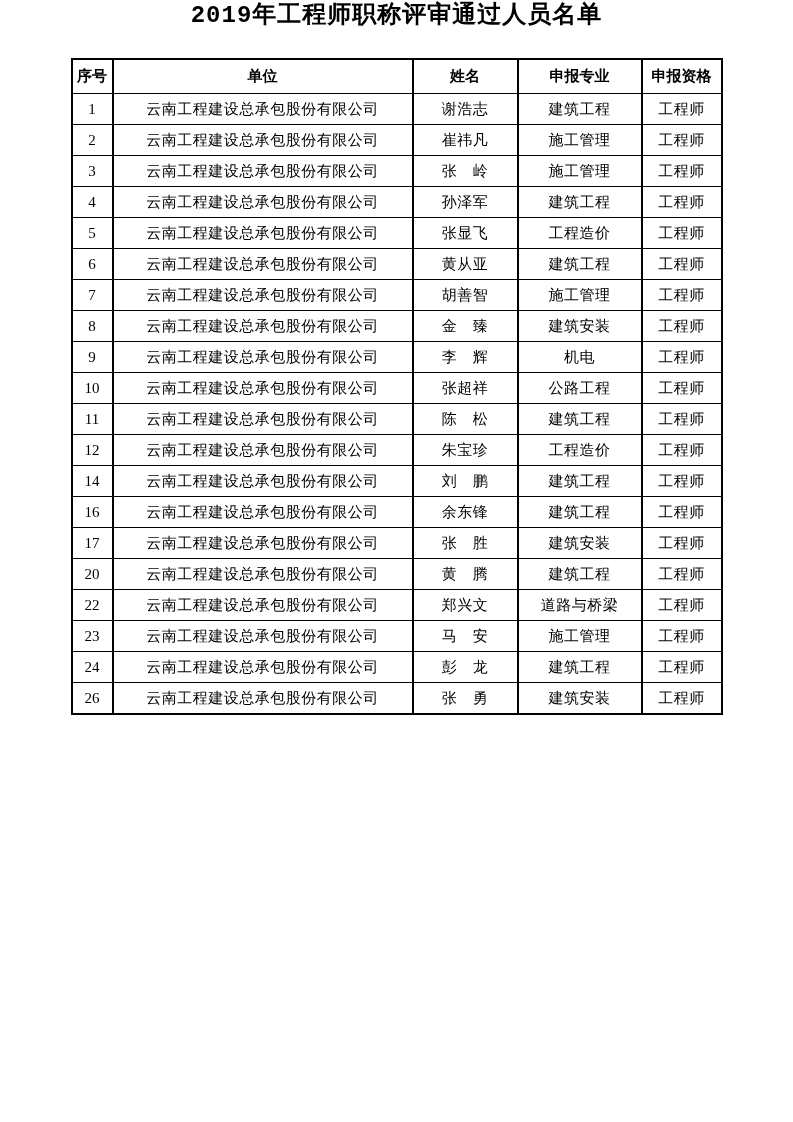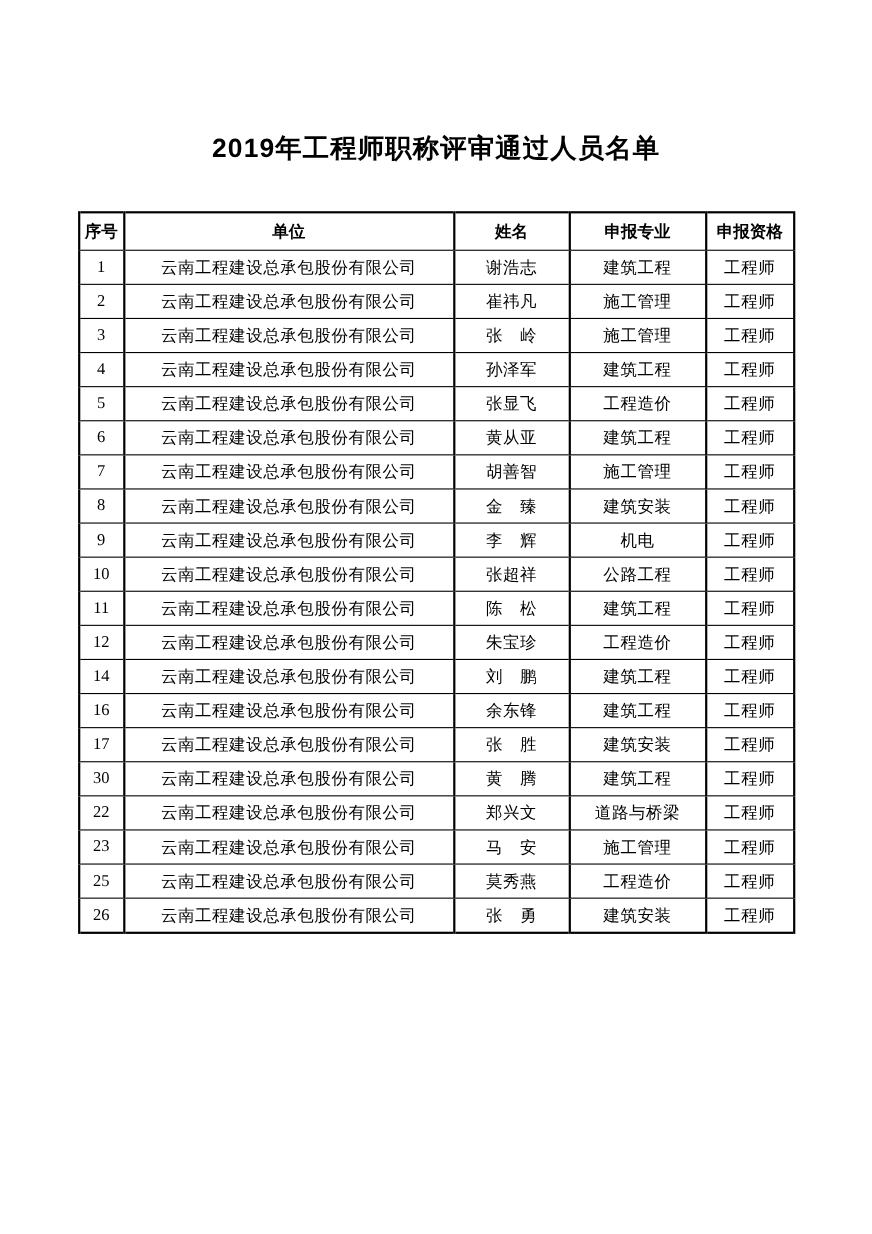--- a/index.html
+++ b/index.html
@@ -12,33 +12,32 @@
     width: 793px;
     height: 1122px;
     margin: 0 auto;
     background: #ffffff;
     overflow: hidden;
     font-family: "Liberation Serif", "DejaVu Serif", serif;
     color: #000000;
   }
   .doc-title {
     margin: 0;
-    padding-top: 120px;
     text-align: center;
     font-size: 24px;
     line-height: 32px;
     font-weight: bold;
     letter-spacing: 1px;
-    font-family: Liberation Sans, sans-serif;
+    font-family: Liberation Mono, monospace;
   }
   table.roster {
     border-collapse: collapse;
     table-layout: fixed;
     width: 650px;
-    margin: 40px auto 0 auto;
+    margin: 26px auto 0 auto;
     border: 2px solid #000000;
   }
   col.c-serial        { width: 41px;  }
   col.c-unit          { width: 300px; }
   col.c-name          { width: 105px; }
   col.c-major         { width: 124px; }
   col.c-qualification { width: 80px;  }
   table.roster th,
   table.roster td {
     border-top: 1px solid #000000;
@@ -190,45 +189,45 @@
           <td>工程师</td>
         </tr>
         <tr>
           <td>17</td>
           <td>云南工程建设总承包股份有限公司</td>
           <td>张　胜</td>
           <td>建筑安装</td>
           <td>工程师</td>
         </tr>
         <tr>
-          <td>30</td>
+          <td>20</td>
           <td>云南工程建设总承包股份有限公司</td>
           <td>黄　腾</td>
           <td>建筑工程</td>
           <td>工程师</td>
         </tr>
         <tr>
           <td>22</td>
           <td>云南工程建设总承包股份有限公司</td>
           <td>郑兴文</td>
           <td>道路与桥梁</td>
           <td>工程师</td>
         </tr>
         <tr>
           <td>23</td>
           <td>云南工程建设总承包股份有限公司</td>
           <td>马　安</td>
           <td>施工管理</td>
           <td>工程师</td>
         </tr>
         <tr>
-          <td>25</td>
-          <td>云南工程建设总承包股份有限公司</td>
-          <td>莫秀燕</td>
-          <td>工程造价</td>
+          <td>24</td>
+          <td>云南工程建设总承包股份有限公司</td>
+          <td>彭　龙</td>
+          <td>建筑工程</td>
           <td>工程师</td>
         </tr>
         <tr>
           <td>26</td>
           <td>云南工程建设总承包股份有限公司</td>
           <td>张　勇</td>
           <td>建筑安装</td>
           <td>工程师</td>
         </tr>
       </tbody>

